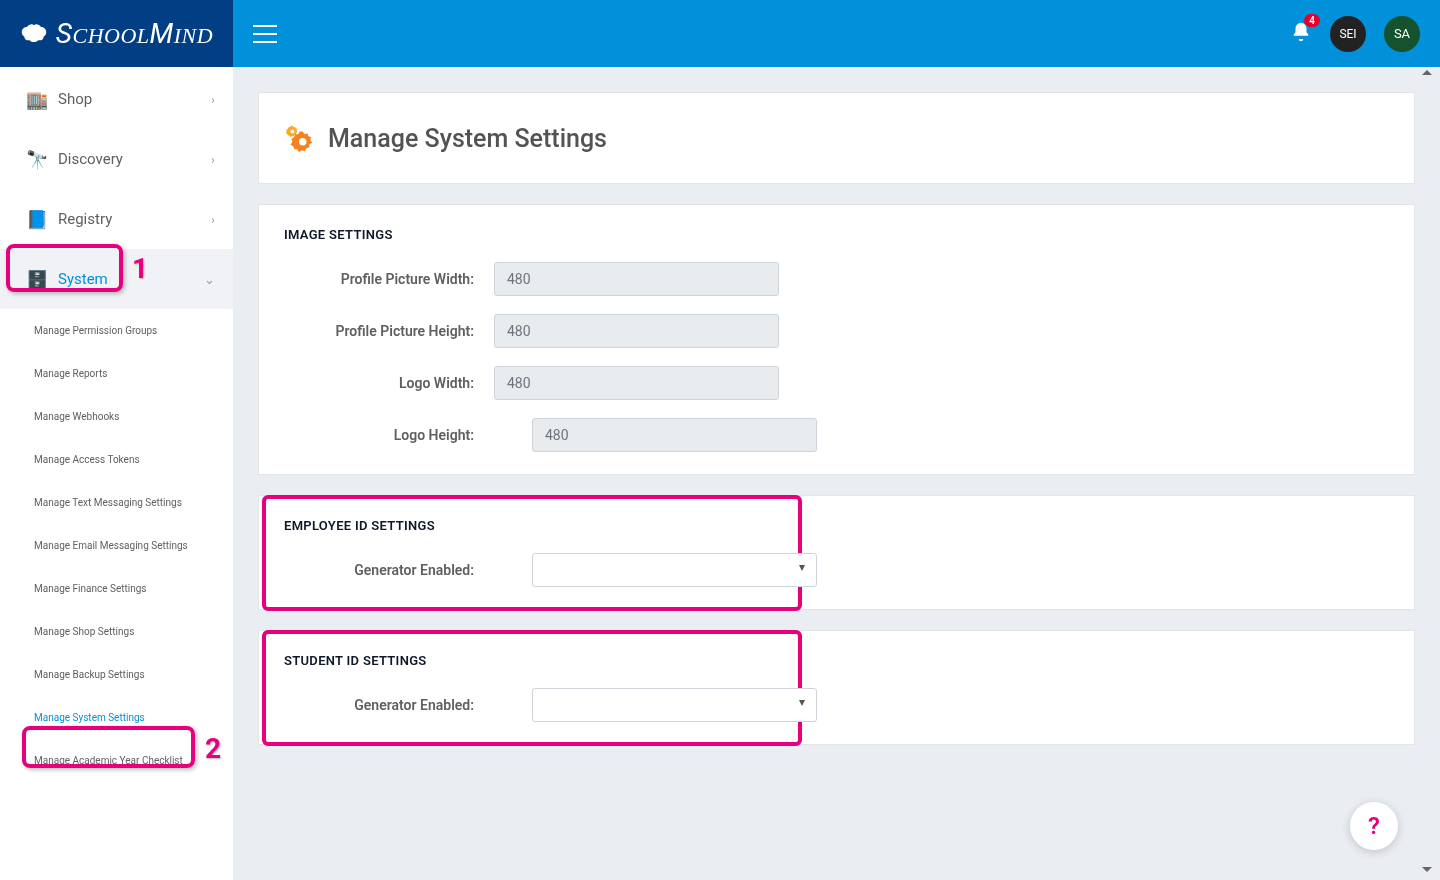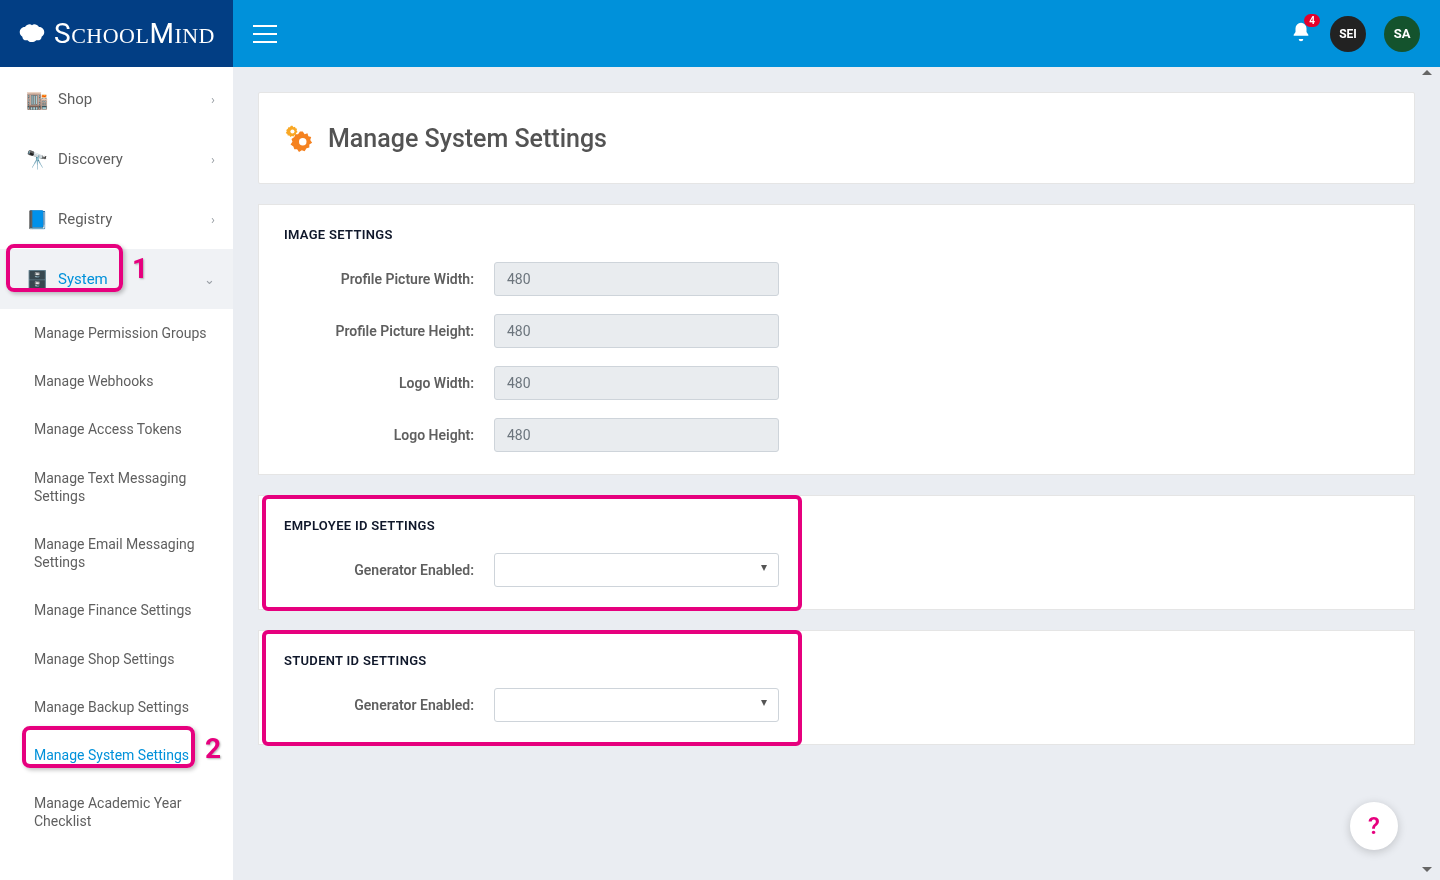--- a/index.html
+++ b/index.html
@@ -1,55 +1,55 @@
 <!DOCTYPE html>
 <html><head>
 <meta charset="utf-8">
 <style>
 * { box-sizing: border-box; margin: 0; padding: 0; font-family: -apple-system, BlinkMacSystemFont, "Segoe UI", Roboto, Helvetica, Arial, sans-serif; }
 body { background: #eaedf2; color: #3d3d3d; overflow: hidden; }
 .app { display: flex; height: 880px; width: 1440px; }
 .sidebar { width: 233px; background: #fff; display: flex; flex-direction: column; flex-shrink: 0; }
-.logo { height: 67px; background: #023e84; display: flex; align-items: center; justify-content: center; gap: 8px; color: #fff; }
+.logo { height: 67px; background: #023e84; display: flex; align-items: center; justify-content: center; gap: 8px; color: #fff; font-style: italic; }
 .logo-brain { width: 28px; height: 22px; }
 .logo-text { font-family: Georgia, serif; font-size: 22px; letter-spacing: .5px; }
 .logo-text .first { font-size: 28px; }
 .nav { flex: 1; overflow-y: auto; padding-top: 2px; }
 .nav-item { display: flex; align-items: center; height: 60px; padding: 0 18px 0 26px; cursor: pointer; color: #5f5f5f; font-size: 15px; position: relative; }
 .nav-item.active { background: #f0f2f5; color: #0091da; }
 .nav-item .icon-slot { width: 32px; display: flex; align-items: center; font-size: 18px; }
 .nav-item .chev { margin-left: auto; color: #9aa0a6; font-size: 13px; }
-.sub-item { display: block; padding: 15px 12px 15px 34px; color: #5f5f5f; font-size: 14px; cursor: pointer; line-height: 1.3; }
+.sub-item { display: block; padding: 15px 12px 15px 34px; color: #5f5f5f; font-size: 10px; cursor: pointer; line-height: 1.3; }
 .sub-item.active { color: #0091da; }
 .call1, .call2 { pointer-events: none; }
 .call1 { position: absolute; border: 4px solid #e6007e; border-radius: 8px; box-shadow: 2px 2px 4px rgba(0,0,0,.25); }
 .callnum { position: absolute; font-size: 28px; font-weight: 700; color: #e6007e; text-shadow: 1px 1px 2px rgba(0,0,0,.3); }
 
 .main { flex: 1; display: flex; flex-direction: column; position: relative; }
 .topbar { height: 67px; background: #0091da; display: flex; align-items: center; padding: 0 20px; }
 .hamburger { width: 24px; height: 18px; display: flex; flex-direction: column; justify-content: space-between; cursor: pointer; }
 .hamburger span { height: 2px; background: #fff; }
 .topbar-right { margin-left: auto; display: flex; align-items: center; gap: 18px; }
 .bell { position: relative; color: #fff; cursor: pointer; }
 .bell svg { width: 22px; height: 22px; fill: #fff; }
 .badge { position: absolute; top: -7px; right: -8px; background: #e4002b; color: #fff; font-size: 10px; font-weight: 600; padding: 1px 5px; border-radius: 8px; }
-.avatar { width: 36px; height: 36px; border-radius: 50%; display: flex; align-items: center; justify-content: center; color: #fff; font-size: 12px; font-weight: 700; cursor: pointer; }
+.avatar { width: 36px; height: 36px; border-radius: 50%; display: flex; align-items: center; justify-content: center; color: #fff; font-size: 12px; font-weight: 400; cursor: pointer; }
 .avatar.dark { background: #222; }
 .avatar.green { background: #14532d; font-size: 13px; }
 .content { flex: 1; overflow-y: auto; padding: 25px 25px 25px 25px; position: relative; }
 .scroll-arrow { position: absolute; right: 8px; width: 0; height: 0; border-left: 5px solid transparent; border-right: 5px solid transparent; }
 .scroll-arrow.up { top: 70px; border-bottom: 5px solid #666; }
 .scroll-arrow.down { bottom: 8px; border-top: 5px solid #666; }
 .page-header { background: #fff; padding: 30px 25px; border-radius: 2px; border: 1px solid #e5e5e5; margin-bottom: 20px; display: flex; align-items: center; gap: 14px; }
 .page-header .gears { width: 30px; height: 30px; position: relative; }
 .page-title { font-size: 25px; color: #535353; font-weight: 500; }
 .panel { background: #fff; border: 1px solid #e5e5e5; padding: 22px 25px; margin-bottom: 20px; position: relative; }
 .panel h3 { font-size: 13px; font-weight: 600; color: #0f172a; letter-spacing: .3px; margin-bottom: 20px; }
 .form-row { display: flex; align-items: center; margin-bottom: 18px; }
-.form-row:last-child { margin-bottom: 0; }
+.form-row:last-child { margin-bottom: 0; gap: 38px; }
 .form-row label { width: 210px; text-align: right; padding-right: 20px; font-size: 14px; color: #5f5f5f; font-weight: 600; }
 .form-row input, .form-row select { width: 285px; height: 34px; padding: 16px 12px; font-size: 14px; border: 1px solid #ced4da; border-radius: 3px; background: #fff; }
 .form-row input[disabled] { background: #e9ecef; color: #6c757d; }
 .form-row select { appearance: none; background: #fff; position: relative; text-align: center; }
 .select-wrap { position: relative; display: inline-block; }
 .select-wrap::after { content: "▾"; position: absolute; right: 12px; top: 7px; color: #555; font-size: 12px; pointer-events: none; }
 .highlight-box { position: absolute; border: 4px solid #e6007e; border-radius: 6px; pointer-events: none; }
 .help-fab { position: fixed; bottom: 30px; right: 42px; width: 48px; height: 48px; border-radius: 50%; background: #fff; box-shadow: 0 2px 10px rgba(0,0,0,.18); display: flex; align-items: center; justify-content: center; color: #e6007e; font-size: 24px; font-weight: 600; cursor: pointer; }
 </style>
 </head>
@@ -83,20 +83,21 @@
       <div class="nav-item active">
         <span class="icon-slot">🗄️</span>
         <span>System</span>
         <span class="chev">⌄</span>
       </div>
 
       <div class="call1" style="left:6px; top:177px; width:117px; height:48px;"></div>
       <div class="callnum" style="left:132px; top:185px;">1</div>
 
       <div class="sub-item">Manage Permission Groups</div>
+      <div class="sub-item">Manage Reports</div>
       <div class="sub-item">Manage Webhooks</div>
       <div class="sub-item">Manage Access Tokens</div>
       <div class="sub-item">Manage Text Messaging Settings</div>
       <div class="sub-item">Manage Email Messaging Settings</div>
       <div class="sub-item">Manage Finance Settings</div>
       <div class="sub-item">Manage Shop Settings</div>
       <div class="sub-item">Manage Backup Settings</div>
       <div class="sub-item active">Manage System Settings</div>
       <div class="sub-item">Manage Academic Year Checklist</div>
 

